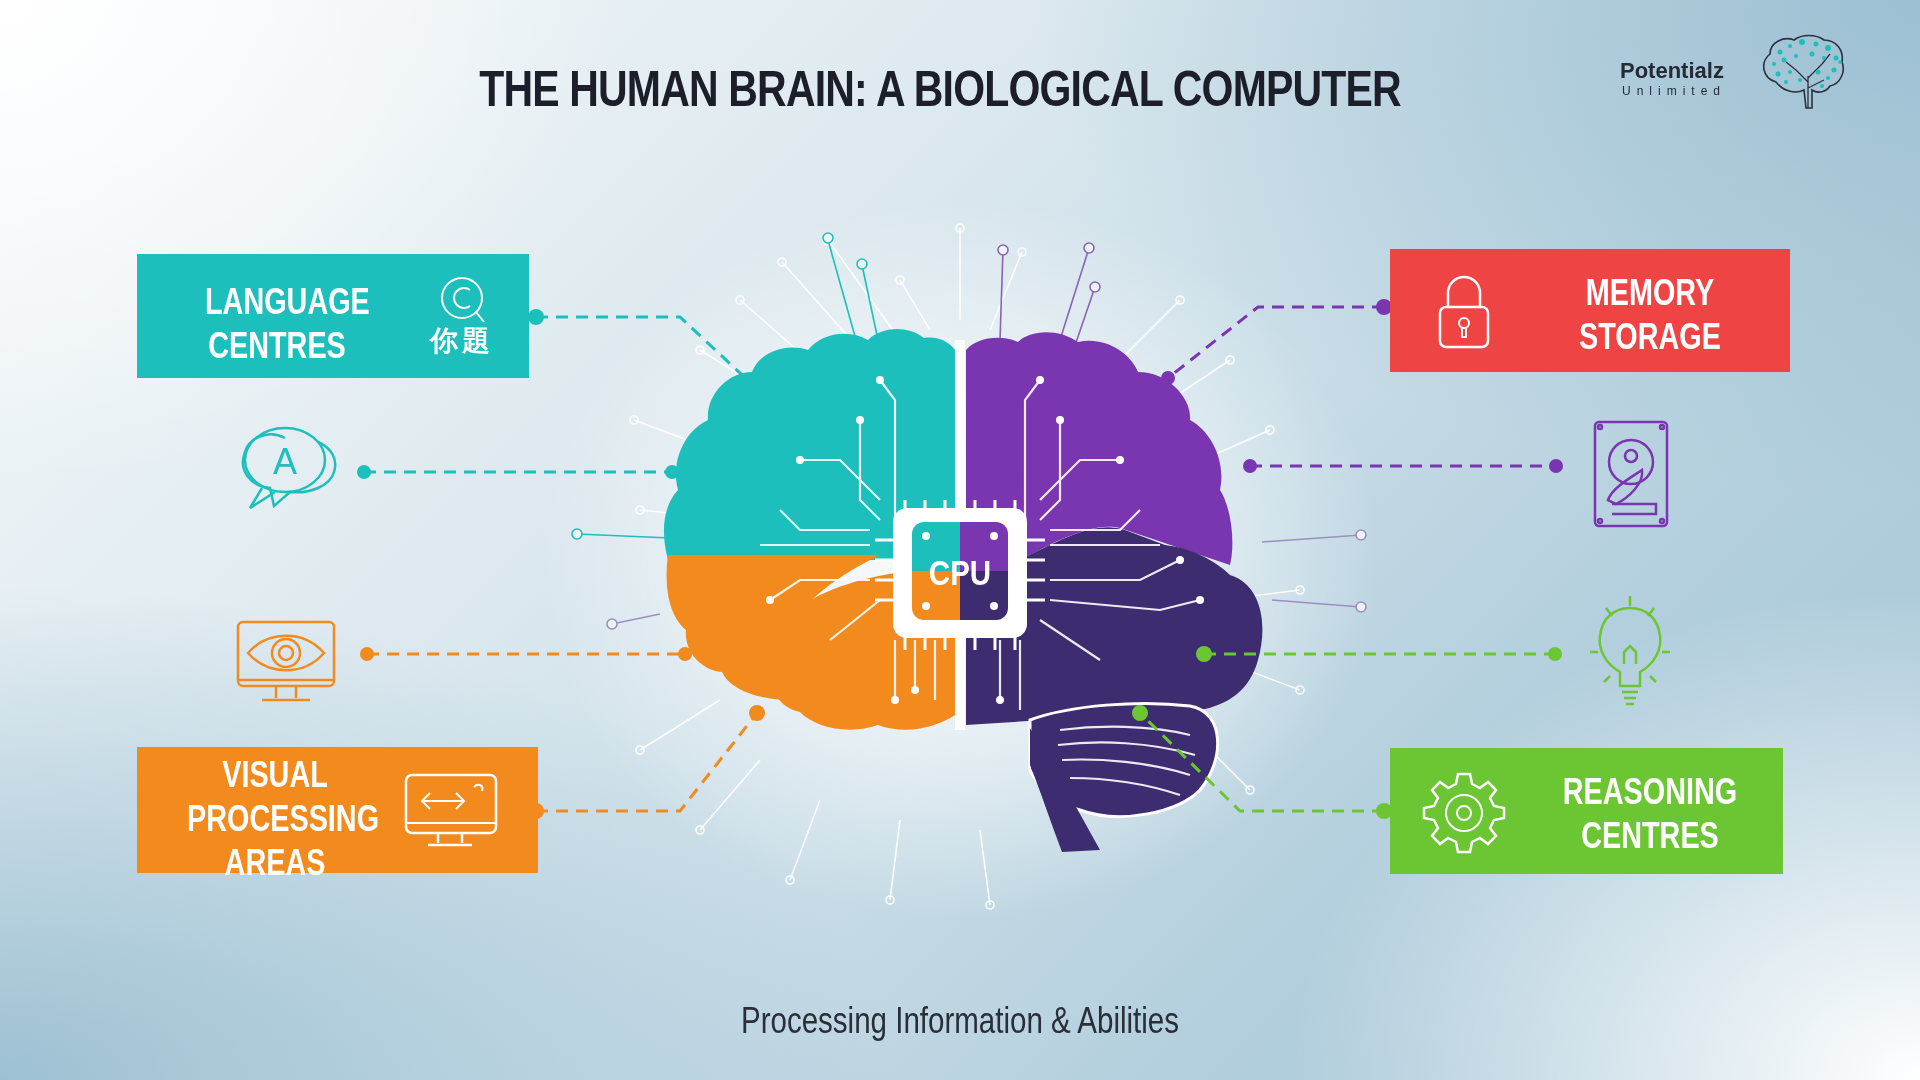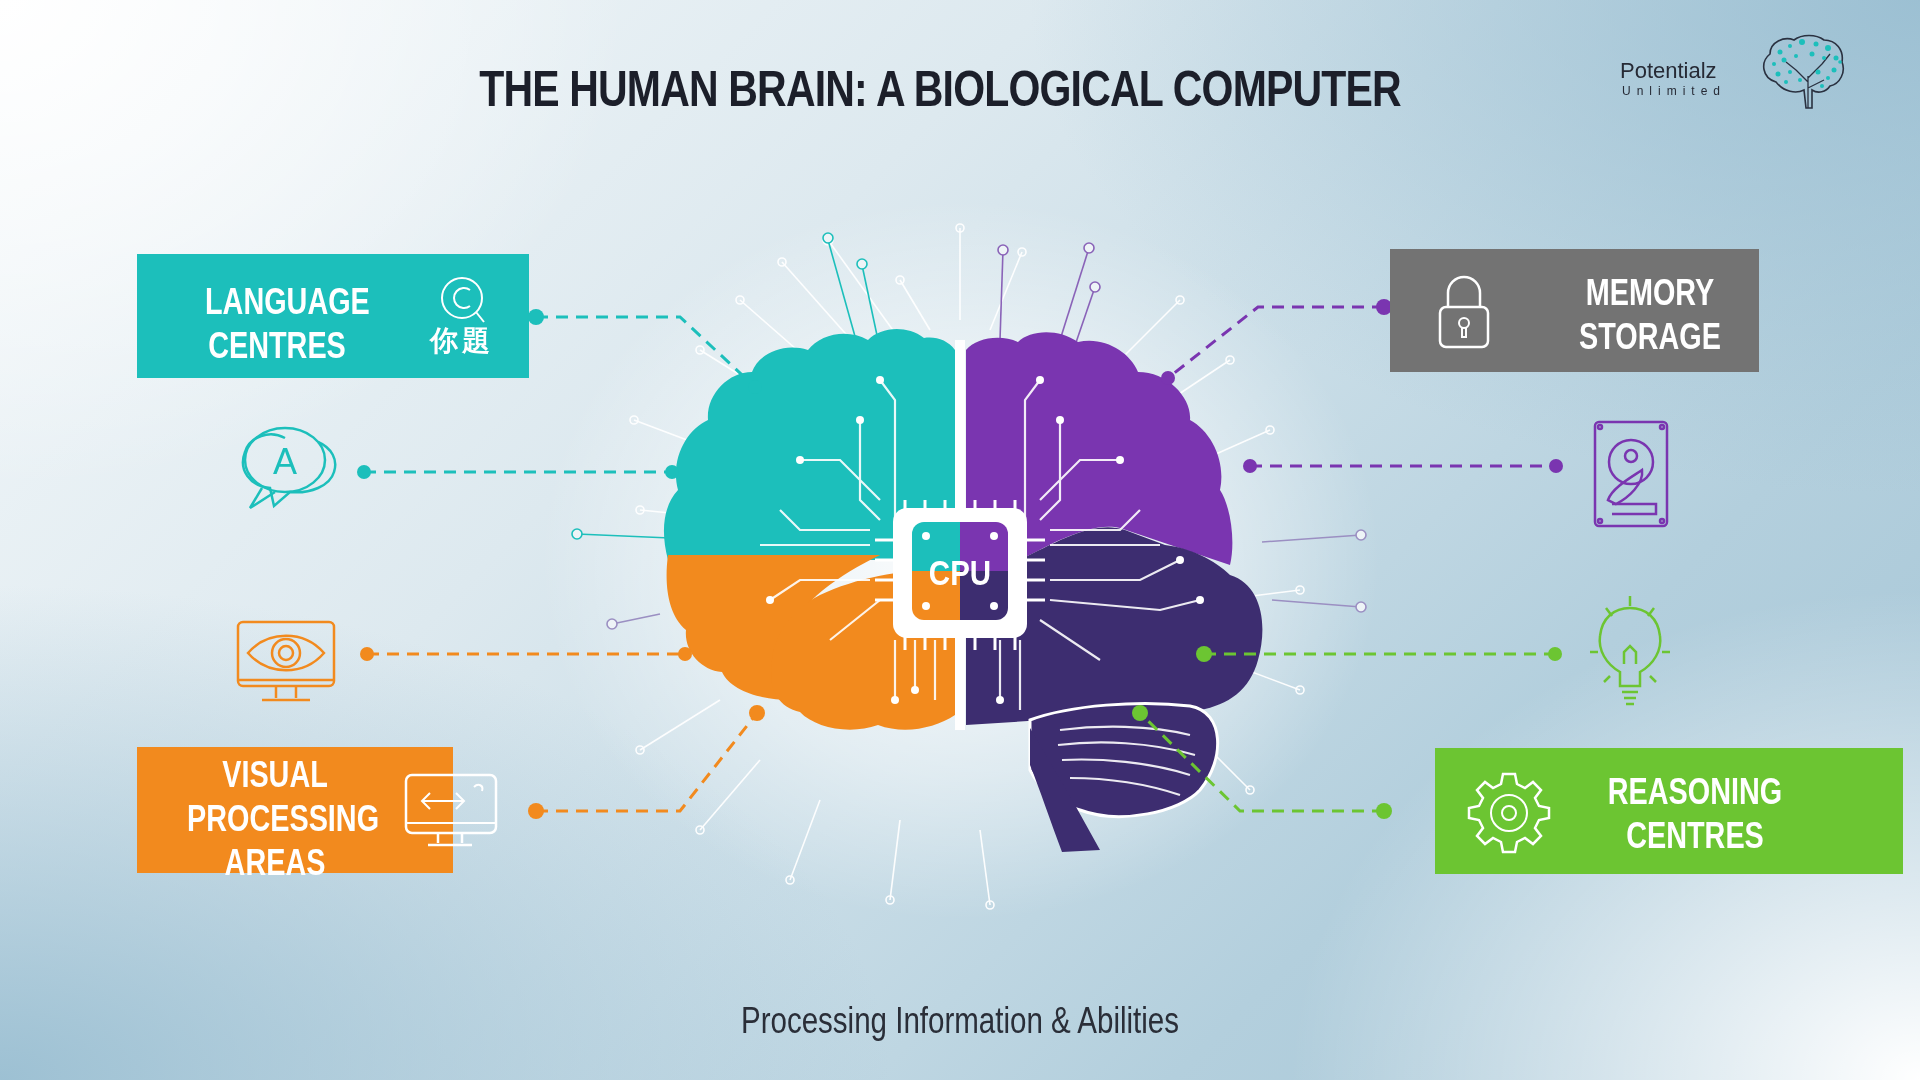--- a/index.html
+++ b/index.html
@@ -13,21 +13,21 @@
   .bg-tr{position:absolute;right:0;top:0;width:900px;height:500px;
     background:radial-gradient(ellipse at 100% 0%, rgba(150,188,208,0.85) 0%, rgba(150,188,208,0) 70%);}
   .bg-bl{position:absolute;left:0;bottom:0;width:900px;height:500px;
     background:radial-gradient(ellipse at 0% 100%, rgba(150,188,208,0.9) 0%, rgba(150,188,208,0) 70%);}
   .title{position:absolute;left:0;width:1880px;top:60px;text-align:center;
     font-family:"Liberation Sans",sans-serif;font-weight:bold;font-size:50px;color:#1c1f2a;
     letter-spacing:-1px;transform:scaleX(0.82);transform-origin:center;}
   .subtitle{position:absolute;left:0;width:1920px;top:1000px;text-align:center;
     font-size:36px;color:#2a2e38;transform:scaleX(0.82);transform-origin:center;}
   .logo{position:absolute;left:1618px;top:40px;width:230px;height:80px;}
-  .logo .name{position:absolute;left:2px;top:18px;font-size:22px;font-weight:normal;color:#262a35;}
+  .logo .name{position:absolute;left:2px;top:18px;font-size:22px;font-weight:bold;color:#262a35;}
   .logo .tag{position:absolute;left:4px;top:44px;font-size:12px;letter-spacing:6px;color:#262a35;}
   .logo svg{position:absolute;left:138px;top:-8px;}
   .box{position:absolute;color:#fff;font-weight:bold;text-align:center;line-height:44px;font-size:36px;}
   .box .lbl{position:absolute;transform:scaleX(0.8);white-space:pre-line;}
   .box svg{position:absolute;}
   .diagram{position:absolute;left:0;top:0;}
 </style>
 </head>
 <body>
 
@@ -277,45 +277,45 @@
 CENTRES</span>
   <svg width="80" height="90" viewBox="0 0 80 90" style="left:285px;top:16px;">
     <circle cx="40" cy="28" r="20" fill="none" stroke="#fff" stroke-width="2"></circle>
     <path d="M48 20 A10 10 0 1 0 48 36" fill="none" stroke="#fff" stroke-width="2"></path>
     <line x1="54" y1="42" x2="62" y2="52" stroke="#fff" stroke-width="2"></line>
     <text x="8" y="80" font-family="DejaVu Sans, sans-serif" font-size="28" fill="#fff">你</text>
     <text x="40" y="80" font-family="DejaVu Sans, sans-serif" font-size="28" fill="#fff">題</text>
   </svg>
 </div>
 
-<div class="box" style="left:1390px;top:249px;width:369px;height:123px;background:#737373;">
+<div class="box" style="left:1390px;top:249px;width:400px;height:123px;background:#ef4444;">
   <svg width="60" height="80" viewBox="0 0 60 80" style="left:44px;top:24px;">
     <path d="M14 34 L14 20 A16 16 0 0 1 46 20 L46 34" fill="none" stroke="#fff" stroke-width="2.5"></path>
     <rect x="6" y="34" width="48" height="40" rx="6" fill="none" stroke="#fff" stroke-width="2.5"></rect>
     <circle cx="30" cy="50" r="5" fill="none" stroke="#fff" stroke-width="2"></circle>
     <path d="M28 55 L28 64 L32 64 L32 55" fill="none" stroke="#fff" stroke-width="2"></path>
   </svg>
   <span class="lbl" style="left:160px;top:22px;width:200px;">MEMORY
 STORAGE</span>
 </div>
 
-<div class="box" style="left:137px;top:747px;width:316px;height:126px;background:#f28a1e;">
+<div class="box" style="left:137px;top:747px;width:392px;height:126px;background:#f28a1e;padding-left:9px;">
   <span class="lbl" style="left:28px;top:6px;width:220px;">VISUAL
 PROCESSING
 AREAS</span>
   <svg width="100" height="84" viewBox="0 0 100 84" style="left:265px;top:24px;">
     <rect x="4" y="4" width="90" height="58" rx="6" fill="none" stroke="#fff" stroke-width="2.5"></rect>
     <line x1="4" y1="52" x2="94" y2="52" stroke="#fff" stroke-width="2"></line>
     <path d="M36 62 L36 72 M60 62 L60 72 M26 74 L70 74" stroke="#fff" stroke-width="2.5" fill="none"></path>
     <path d="M20 30 L62 30 M28 22 L20 30 L28 38 M54 22 L62 30 L54 38" stroke="#fff" stroke-width="2" fill="none"></path>
     <path d="M72 16 C76 12 82 14 80 20" stroke="#fff" stroke-width="2" fill="none"></path>
   </svg>
 </div>
 
-<div class="box" style="left:1435px;top:748px;width:468px;height:126px;background:#6cc532;">
+<div class="box" style="left:1390px;top:748px;width:393px;height:126px;background:#6cc532;">
   <svg width="84" height="84" viewBox="0 0 84 84" style="left:32px;top:22px;">
     <path d="M36 4 H48 L50 14 L58 18 L66 12 L74 20 L68 28 L72 36 L82 38 V48 L72 50 L68 58 L74 66 L66 74 L58 68 L50 72 L48 82 H36 L34 72 L26 68 L18 74 L10 66 L16 58 L12 50 L2 48 V38 L12 36 L16 28 L10 20 L18 12 L26 18 L34 14 Z" fill="none" stroke="#fff" stroke-width="2.5"></path>
     <circle cx="42" cy="43" r="18" fill="none" stroke="#fff" stroke-width="2"></circle>
     <circle cx="42" cy="43" r="7" fill="none" stroke="#fff" stroke-width="2"></circle>
   </svg>
   <span class="lbl" style="left:140px;top:22px;width:240px;">REASONING
 CENTRES</span>
 </div>
 
 <div class="subtitle">Processing Information &amp; Abilities</div>

